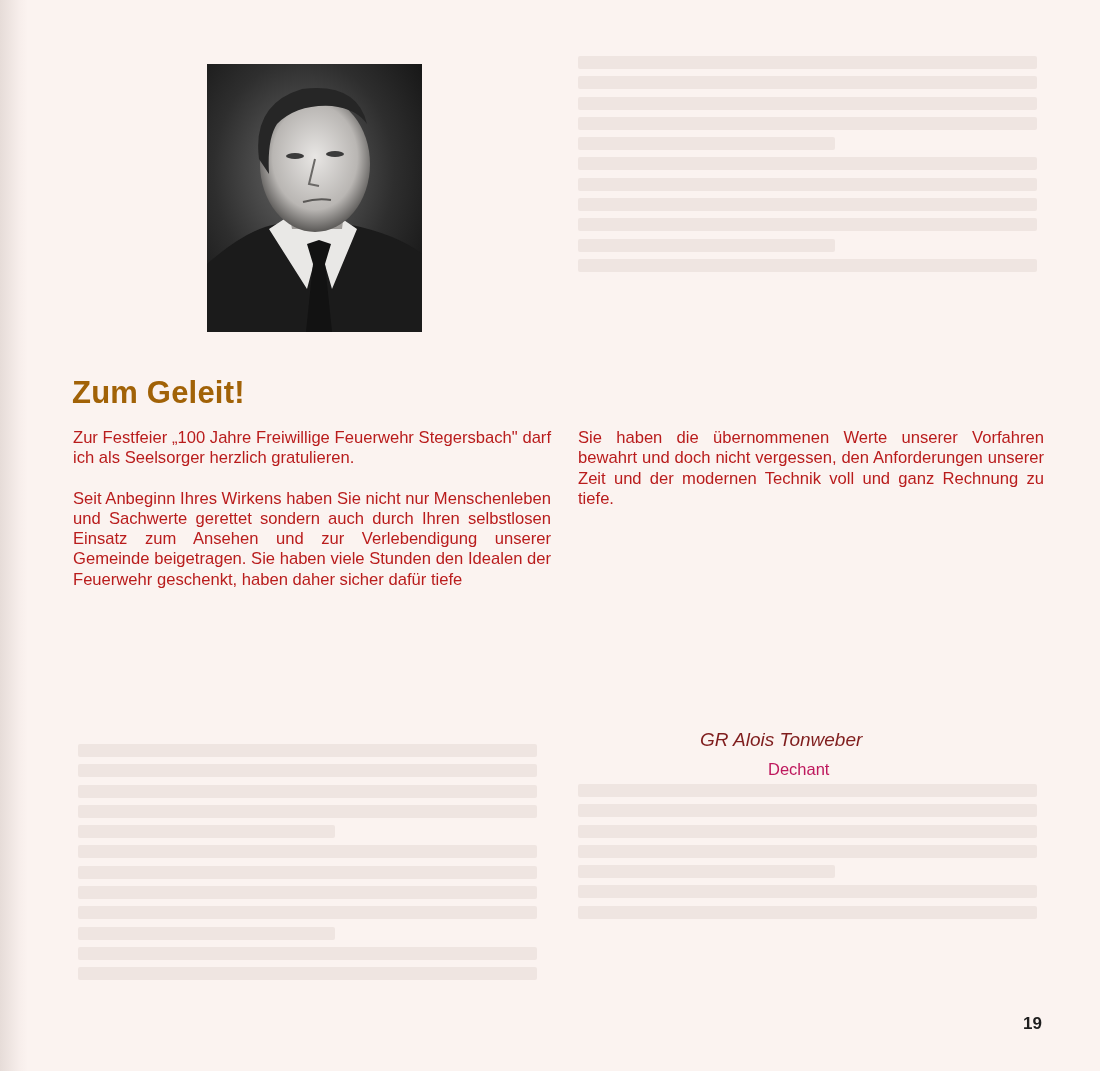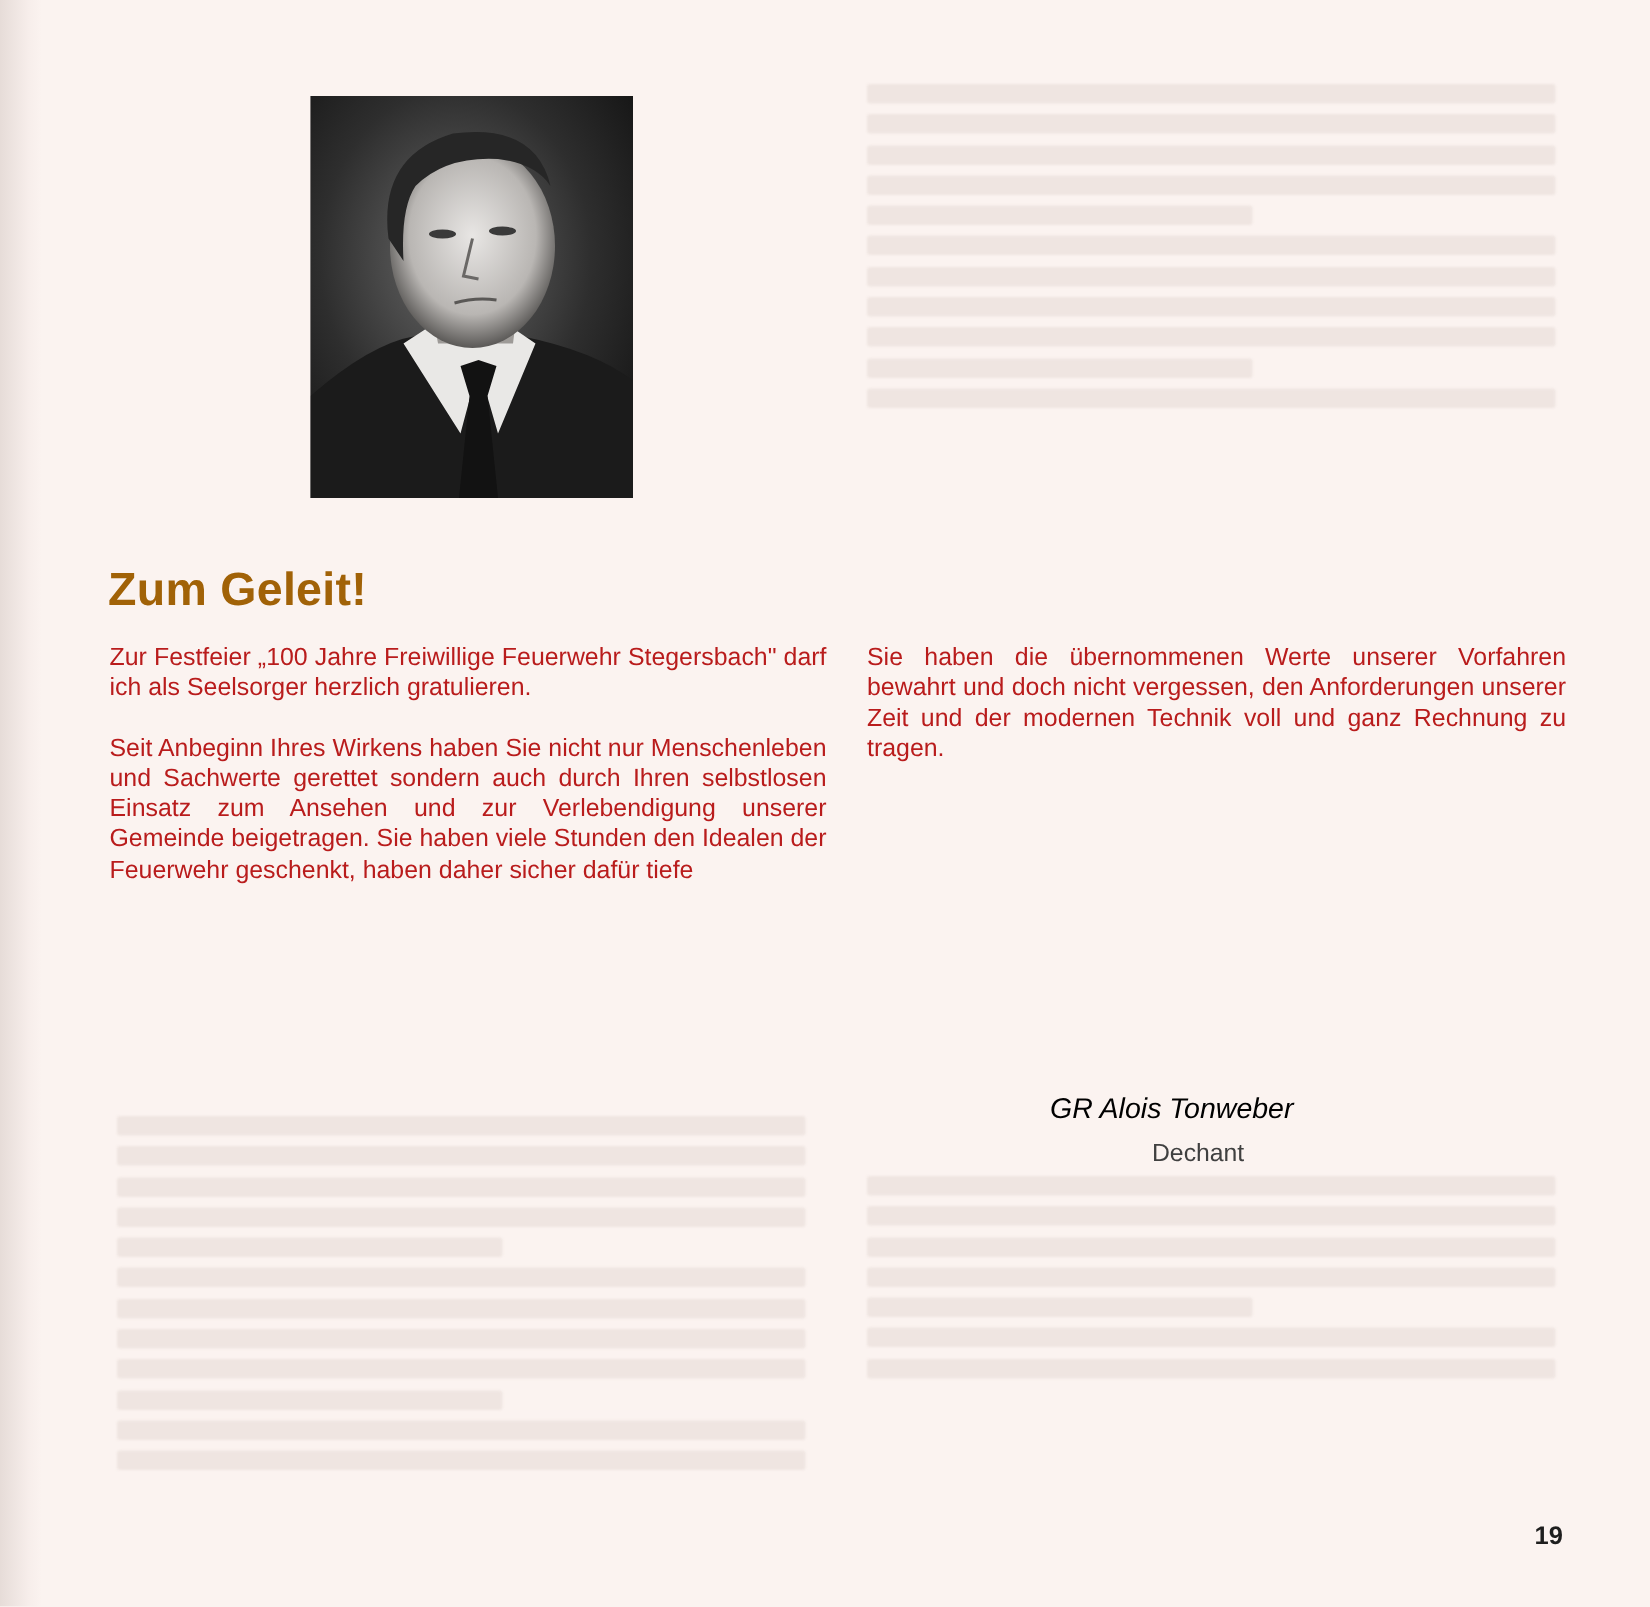--- a/index.html
+++ b/index.html
@@ -35,24 +35,24 @@
   }
   .col {
     position:absolute; width:478px; font-size:16.6px; line-height:20.3px;
     text-align:justify; color:#b91c1c;
   }
   .col p { margin:0 0 20px 0; }
   .col-left { left:73px; top:428px; }
   .col-right { left:578px; top:428px; width:466px; }
   .sig-name {
     position:absolute; left:700px; top:729px; font-size:19px; font-style:italic;
-    color:#000000;
+    color:#7f1d1d;
   }
   .sig-title {
-    position:absolute; left:768px; top:760px; font-size:16.5px; color:#404040;
+    position:absolute; left:768px; top:760px; font-size:16.5px; color:#be185d;
   }
   .page-number {
     position:absolute; left:1023px; top:1014px; font-size:17px; font-weight:bold; color:#1e1e1e;
   }
 </style>
 </head>
 <body>
 
 <div class="gutter"></div>
 
@@ -132,19 +132,19 @@
 </div>
 
 <h1 class="title">Zum Geleit!</h1>
 
 <div class="col col-left">
   <p>Zur Festfeier „100 Jahre Freiwillige Feuerwehr Stegersbach" darf ich als Seelsorger herzlich gratulieren.</p>
   <p>Seit Anbeginn Ihres Wirkens haben Sie nicht nur Menschenleben und Sachwerte gerettet sondern auch durch Ihren selbstlosen Einsatz zum Ansehen und zur Verlebendigung unserer Gemeinde beigetragen. Sie haben viele Stunden den Idealen der Feuerwehr geschenkt, haben daher sicher dafür tiefe</p>
 </div>
 
 <div class="col col-right">
-  <p>Sie haben die übernommenen Werte unserer Vorfahren bewahrt und doch nicht vergessen, den Anforderungen unserer Zeit und der modernen Technik voll und ganz Rechnung zu tragen.</p>
+  <p>Sie haben die übernommenen Werte unserer Vorfahren bewahrt und doch nicht vergessen, den Anforderungen unserer Zeit und der modernen Technik voll und ganz Rechnung zu tiefe.</p>
 </div>
 
 <div class="sig-name">GR Alois Tonweber</div>
 <div class="sig-title">Dechant</div>
 
 <div class="page-number">19</div>
 
 </body></html>

